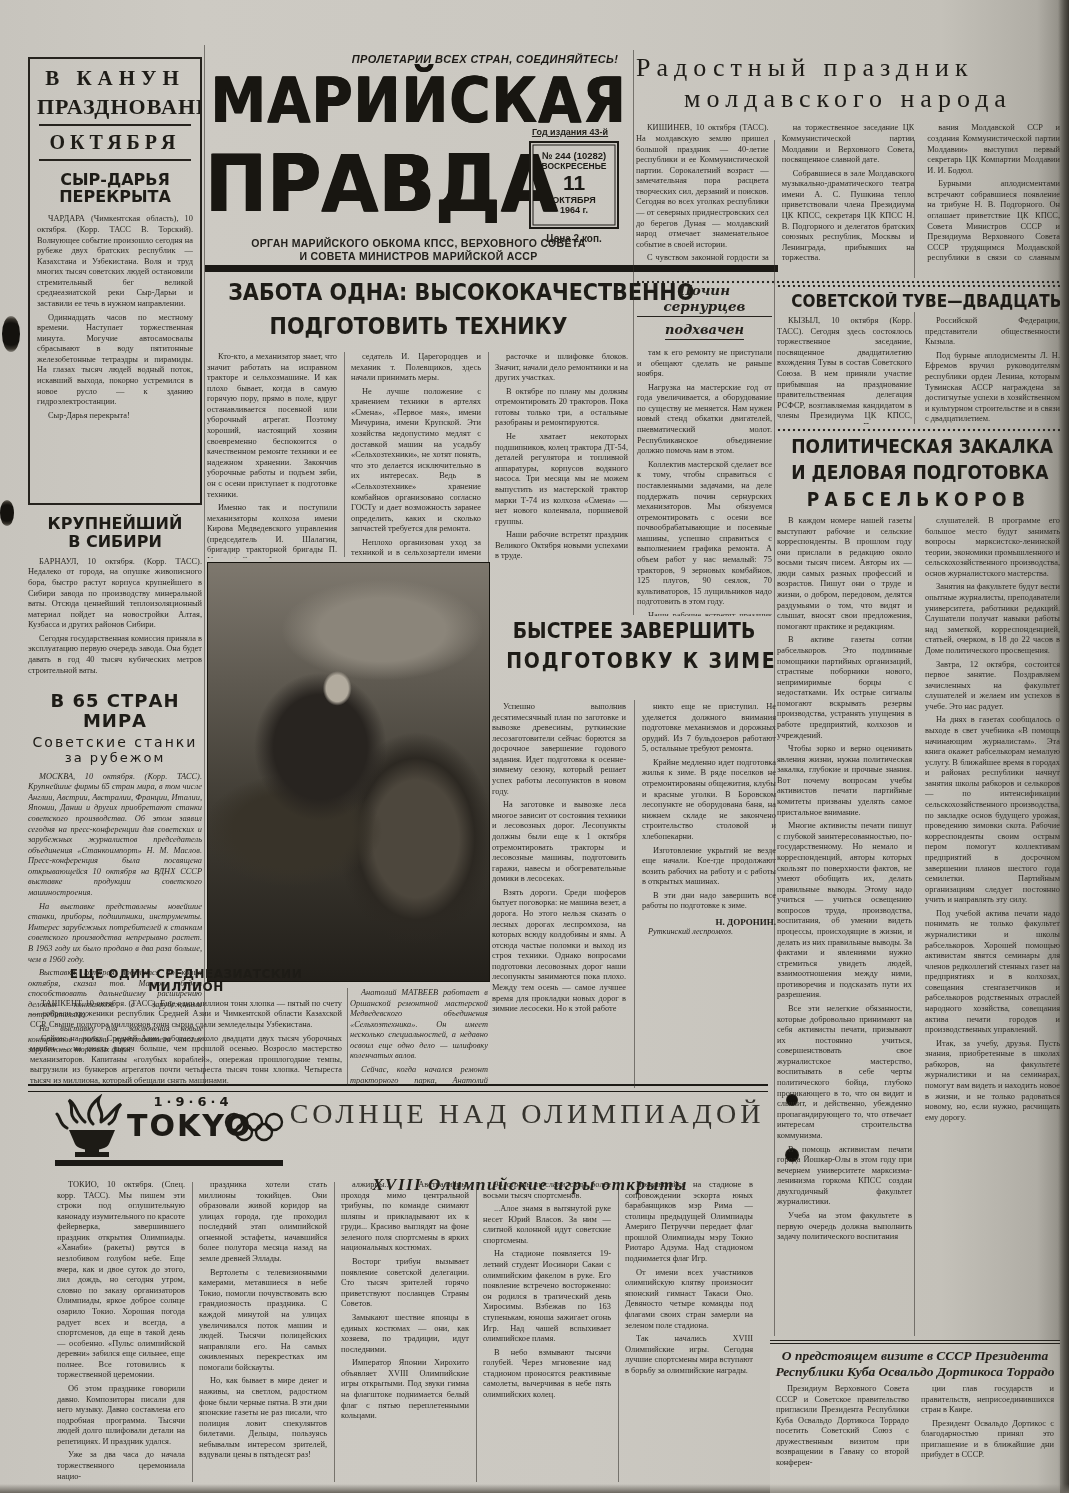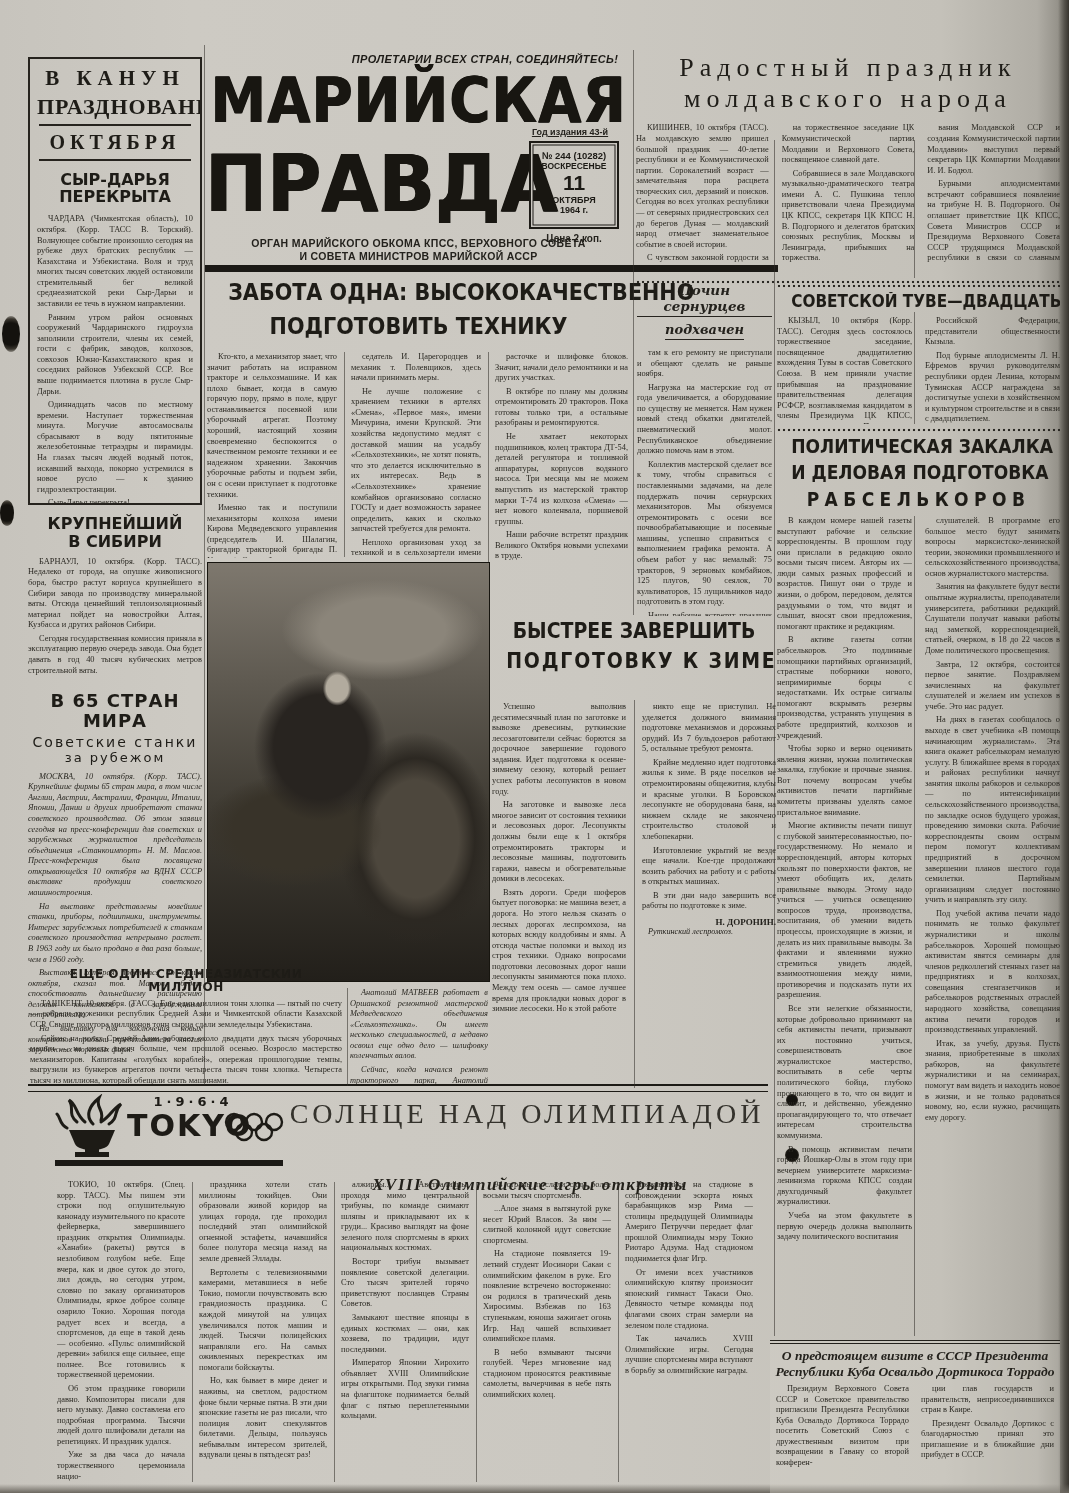--- a/index.html
+++ b/index.html
@@ -35,21 +35,20 @@
     <div style="border:2.5px solid #26231e;padding:8px 7px 4px;height:432px;overflow:hidden;">
       <div class="cond" style="font-family:'Liberation Serif',serif;font-size:21px;letter-spacing:6px;">В КАНУН</div>
       <div class="cond" style="font-family:'Liberation Serif',serif;font-size:22px;letter-spacing:1px;margin-top:4px;">ПРАЗДНОВАНИЯ</div>
       <div style="height:2px;background:#26231e;margin:5px 2px;"></div>
       <div class="cond" style="font-family:'Liberation Serif',serif;font-size:20px;letter-spacing:5px;">ОКТЯБРЯ</div>
       <div style="height:2px;background:#26231e;margin:5px 2px 10px;"></div>
       <div class="cond" style="font-size:16px;">СЫР-ДАРЬЯ</div>
       <div class="cond" style="font-size:16px;margin-bottom:8px;">ПЕРЕКРЫТА</div>
       <div class="col" style="position:static;">
           <p>ЧАРДАРА (Чимкентская область), 10 октября. (Корр. ТАСС В. Торский). Волнующее событие произошло сегодня на рубеже двух братских республик — Казахстана и Узбекистана. Воля и труд многих тысяч советских людей остановили стремительный бег великой среднеазиатской реки Сыр-Дарьи и заставили ее течь в нужном направлении.</p>
-          <p>Ранним утром район основных сооружений Чардаринского гидроузла заполнили строители, члены их семей, гости с фабрик, заводов, колхозов, совхозов Южно-Казахстанского края и соседних районов Узбекской ССР. Все выше поднимается плотина в русле Сыр-Дарьи.</p>
           <p>Одиннадцать часов по местному времени. Наступает торжественная минута. Могучие автосамосвалы сбрасывают в воду пятитонные железобетонные тетраэдры и пирамиды. На глазах тысяч людей водный поток, искавший выхода, покорно устремился в новое русло — к зданию гидроэлектростанции.</p>
           <p>Сыр-Дарья перекрыта!</p>
         </div>
     </div>
 
     <div style="margin-top:10px;">
       <div class="cond" style="font-size:16px;">КРУПНЕЙШИЙ</div>
       <div class="cond" style="font-size:16px;margin-bottom:6px;">В СИБИРИ</div>
       <div class="col" style="position:static;">
           <p>БАРНАУЛ, 10 октября. (Корр. ТАСС). Недалеко от города, на опушке живописного бора, быстро растут корпуса крупнейшего в Сибири завода по производству минеральной ваты. Отсюда ценнейший теплоизоляционный материал пойдет на новостройки Алтая, Кузбасса и других районов Сибири.</p>
@@ -82,21 +81,21 @@
       <div style="font-weight:bold;font-size:9px;margin-top:2px;">ОКТЯБРЯ</div>
       <div style="font-weight:bold;font-size:9px;">1964 г.</div>
     </div>
     <div class="abs" style="left:322px;top:188px;width:90px;text-align:center;font:bold 10px 'Liberation Sans',sans-serif;">Цена 2 коп.</div>
     <div class="abs" style="left:0;top:192px;width:423px;text-align:center;font:bold 10.5px 'Liberation Sans',sans-serif;letter-spacing:.3px;">ОРГАН МАРИЙСКОГО ОБКОМА КПСС,  ВЕРХОВНОГО СОВЕТА</div>
     <div class="abs" style="left:0;top:205px;width:423px;text-align:center;font:bold 10.5px 'Liberation Sans',sans-serif;letter-spacing:.3px;">И СОВЕТА МИНИСТРОВ МАРИЙСКОЙ АССР</div>
   </div>
   <div class="hbar" style="left:205px;top:265px;width:573px;height:7px;"></div>
 
   <div class="abs" style="left:636px;top:52px;width:424px;height:226px;overflow:hidden;">
-    <div style="text-align:center;font:26px/1.2 'Liberation Serif',serif;letter-spacing:6px;color:#1f1d18;">Радостный праздник</div>
+    <div style="text-align:left;font:26px/1.2 'Liberation Serif',serif;letter-spacing:6px;color:#1f1d18;">Радостный праздник</div>
     <div style="text-align:center;font:26px/1.2 'Liberation Serif',serif;letter-spacing:6px;color:#1f1d18;">молдавского народа</div>
     <div style="display:flex;gap:13px;margin-top:9px;">
       <div class="col" style="position:static;width:133px;height:140px;">
           <p>КИШИНЕВ, 10 октября (ТАСС). На молдавскую землю пришел большой праздник — 40-летие республики и ее Коммунистической партии. Сорокалетний возраст — замечательная пора расцвета творческих сил, дерзаний и поисков. Сегодня во всех уголках республики — от северных приднестровских сел до берегов Дуная — молдавский народ отмечает знаменательное событие в своей истории.</p>
           <p>С чувством законной гордости за родной цветущий край, за свершения партии и народа пришли сегодня лучшие люди республики</p>
         </div>
       <div class="col" style="position:static;width:133px;height:140px;">
           <p>на торжественное заседание ЦК Коммунистической партии Молдавии и Верховного Совета, посвященное славной дате.</p>
           <p>Собравшиеся в зале Молдавского музыкально-драматического театра имени А. С. Пушкина тепло приветствовали члена Президиума ЦК КПСС, секретаря ЦК КПСС Н. В. Подгорного и делегатов братских союзных республик, Москвы и Ленинграда, прибывших на торжества.</p>
         </div>

